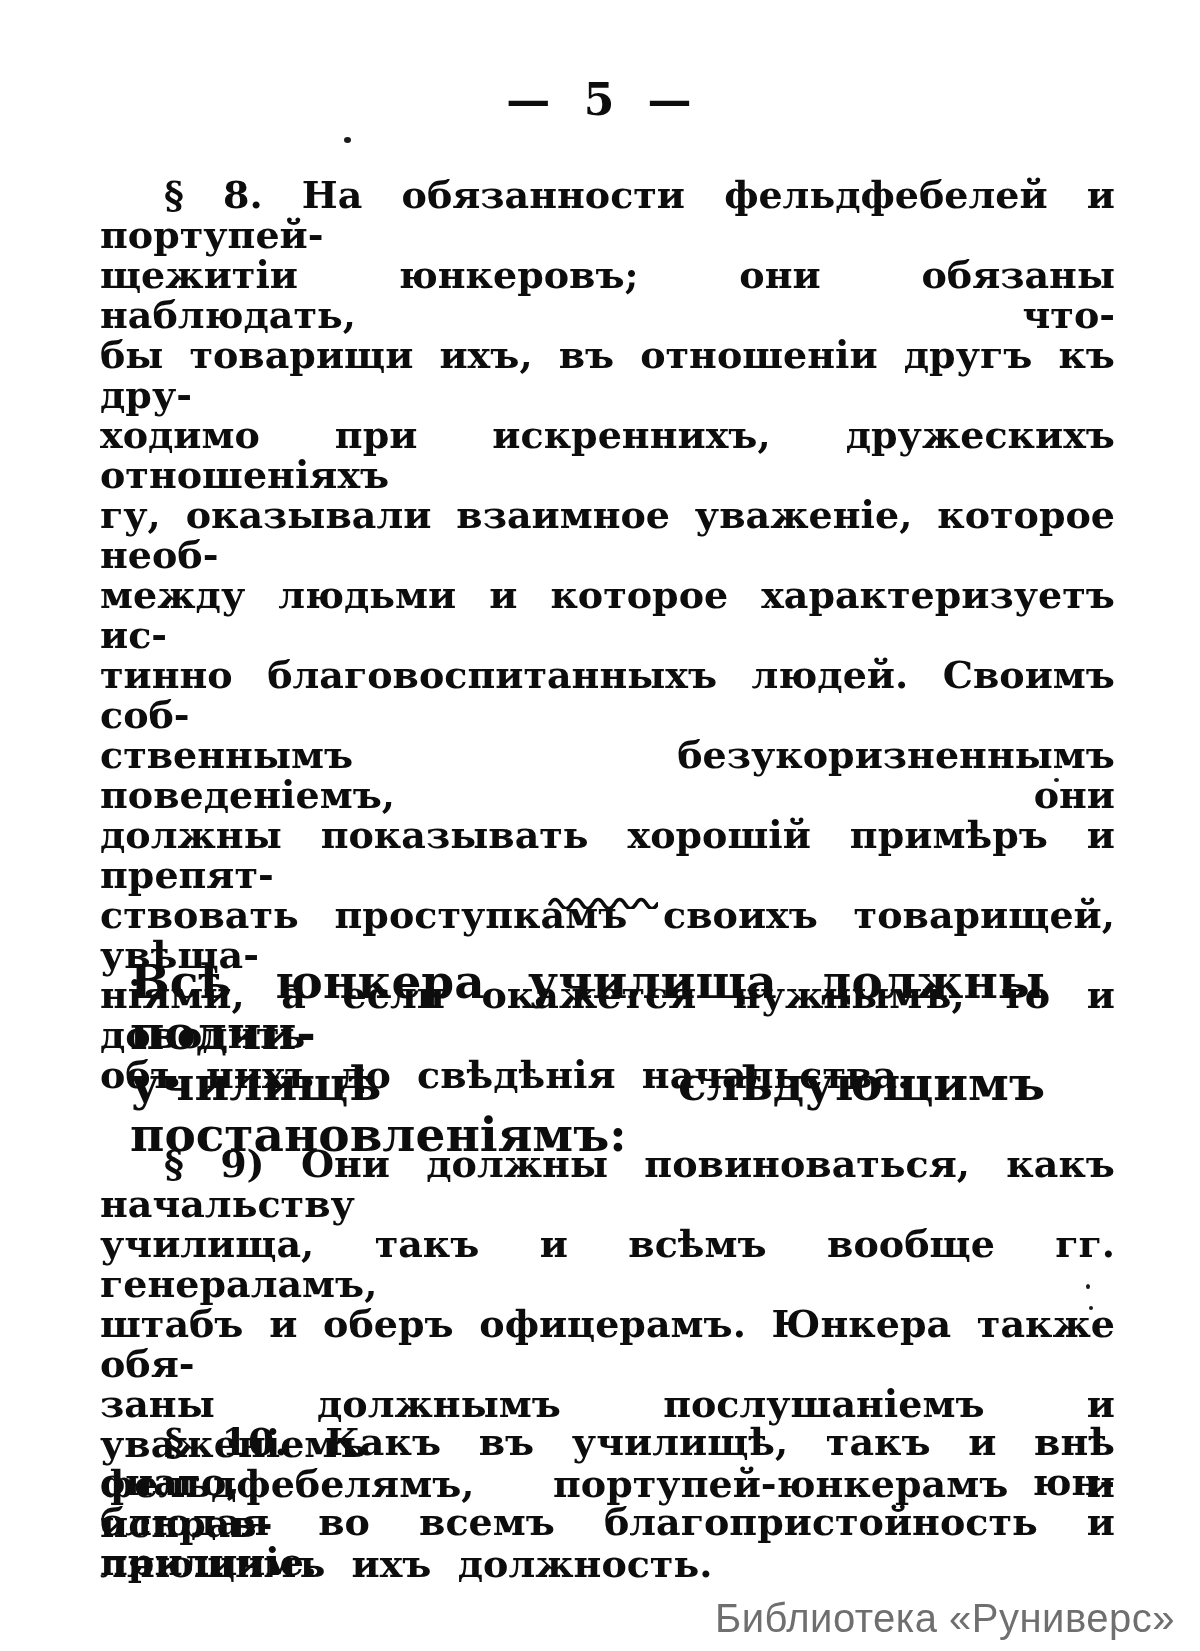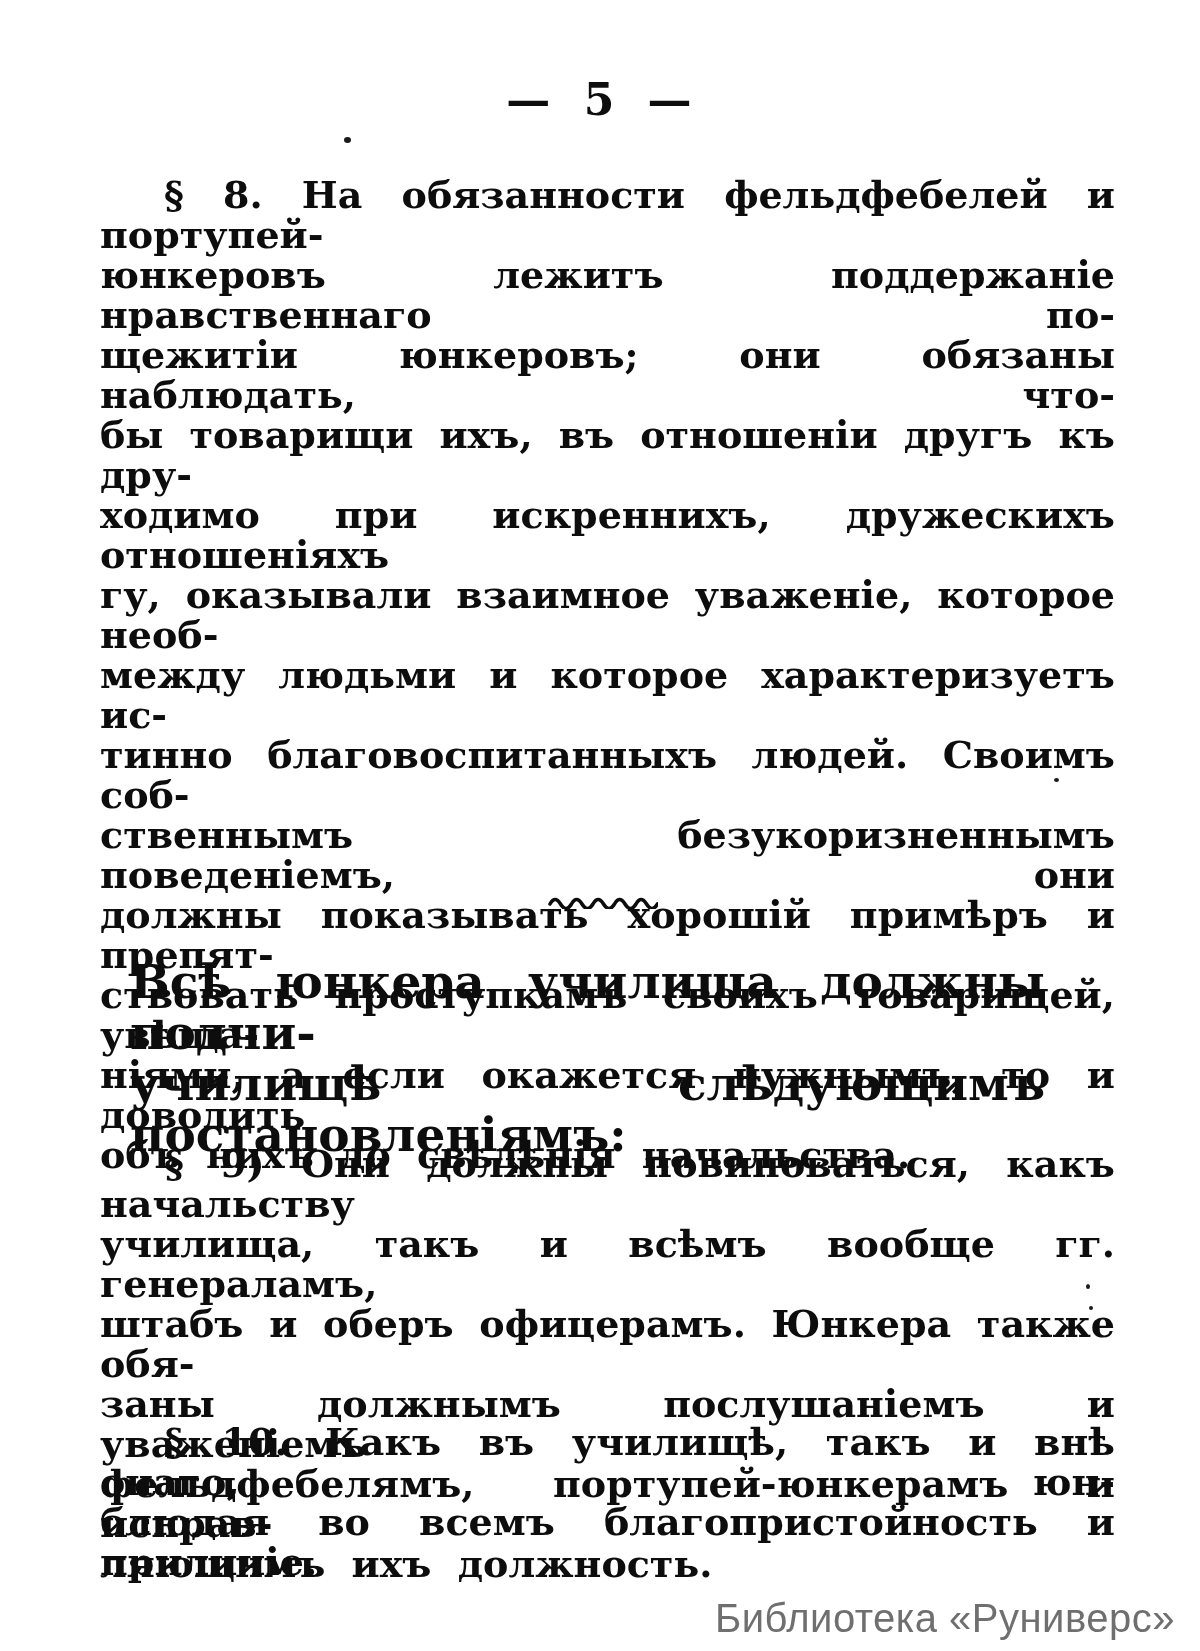--- a/index.html
+++ b/index.html
@@ -101,21 +101,20 @@
 
 <div class="page-header">— 5 —</div>
 
 <div class="speck" id="speck1"></div>
 <div class="speck" id="speck2"></div>
 <div class="speck" id="speck3"></div>
 <div class="speck" id="speck4"></div>
 
 <section id="para8" class="para indent-first">
     <div class="line">§ 8. На обязанности фельдфебелей и портупей-</div>
-    <div class="line">юнкеровъ лежитъ поддержаніе нравственнаго по-</div>
     <div class="line">щежитіи юнкеровъ; они обязаны наблюдать, что-</div>
     <div class="line">бы товарищи ихъ, въ отношеніи другъ къ дру-</div>
     <div class="line">ходимо при искреннихъ, дружескихъ отношеніяхъ</div>
     <div class="line">гу, оказывали взаимное уваженіе, которое необ-</div>
     <div class="line">между людьми и которое характеризуетъ ис-</div>
     <div class="line">тинно благовоспитанныхъ людей. Своимъ соб-</div>
     <div class="line">ственнымъ безукоризненнымъ поведеніемъ, они</div>
     <div class="line">должны показывать хорошій примѣръ и препят-</div>
     <div class="line">ствовать проступкамъ своихъ товарищей, увѣща-</div>
     <div class="line">ніями, а если окажется нужнымъ, то и доводить</div>

